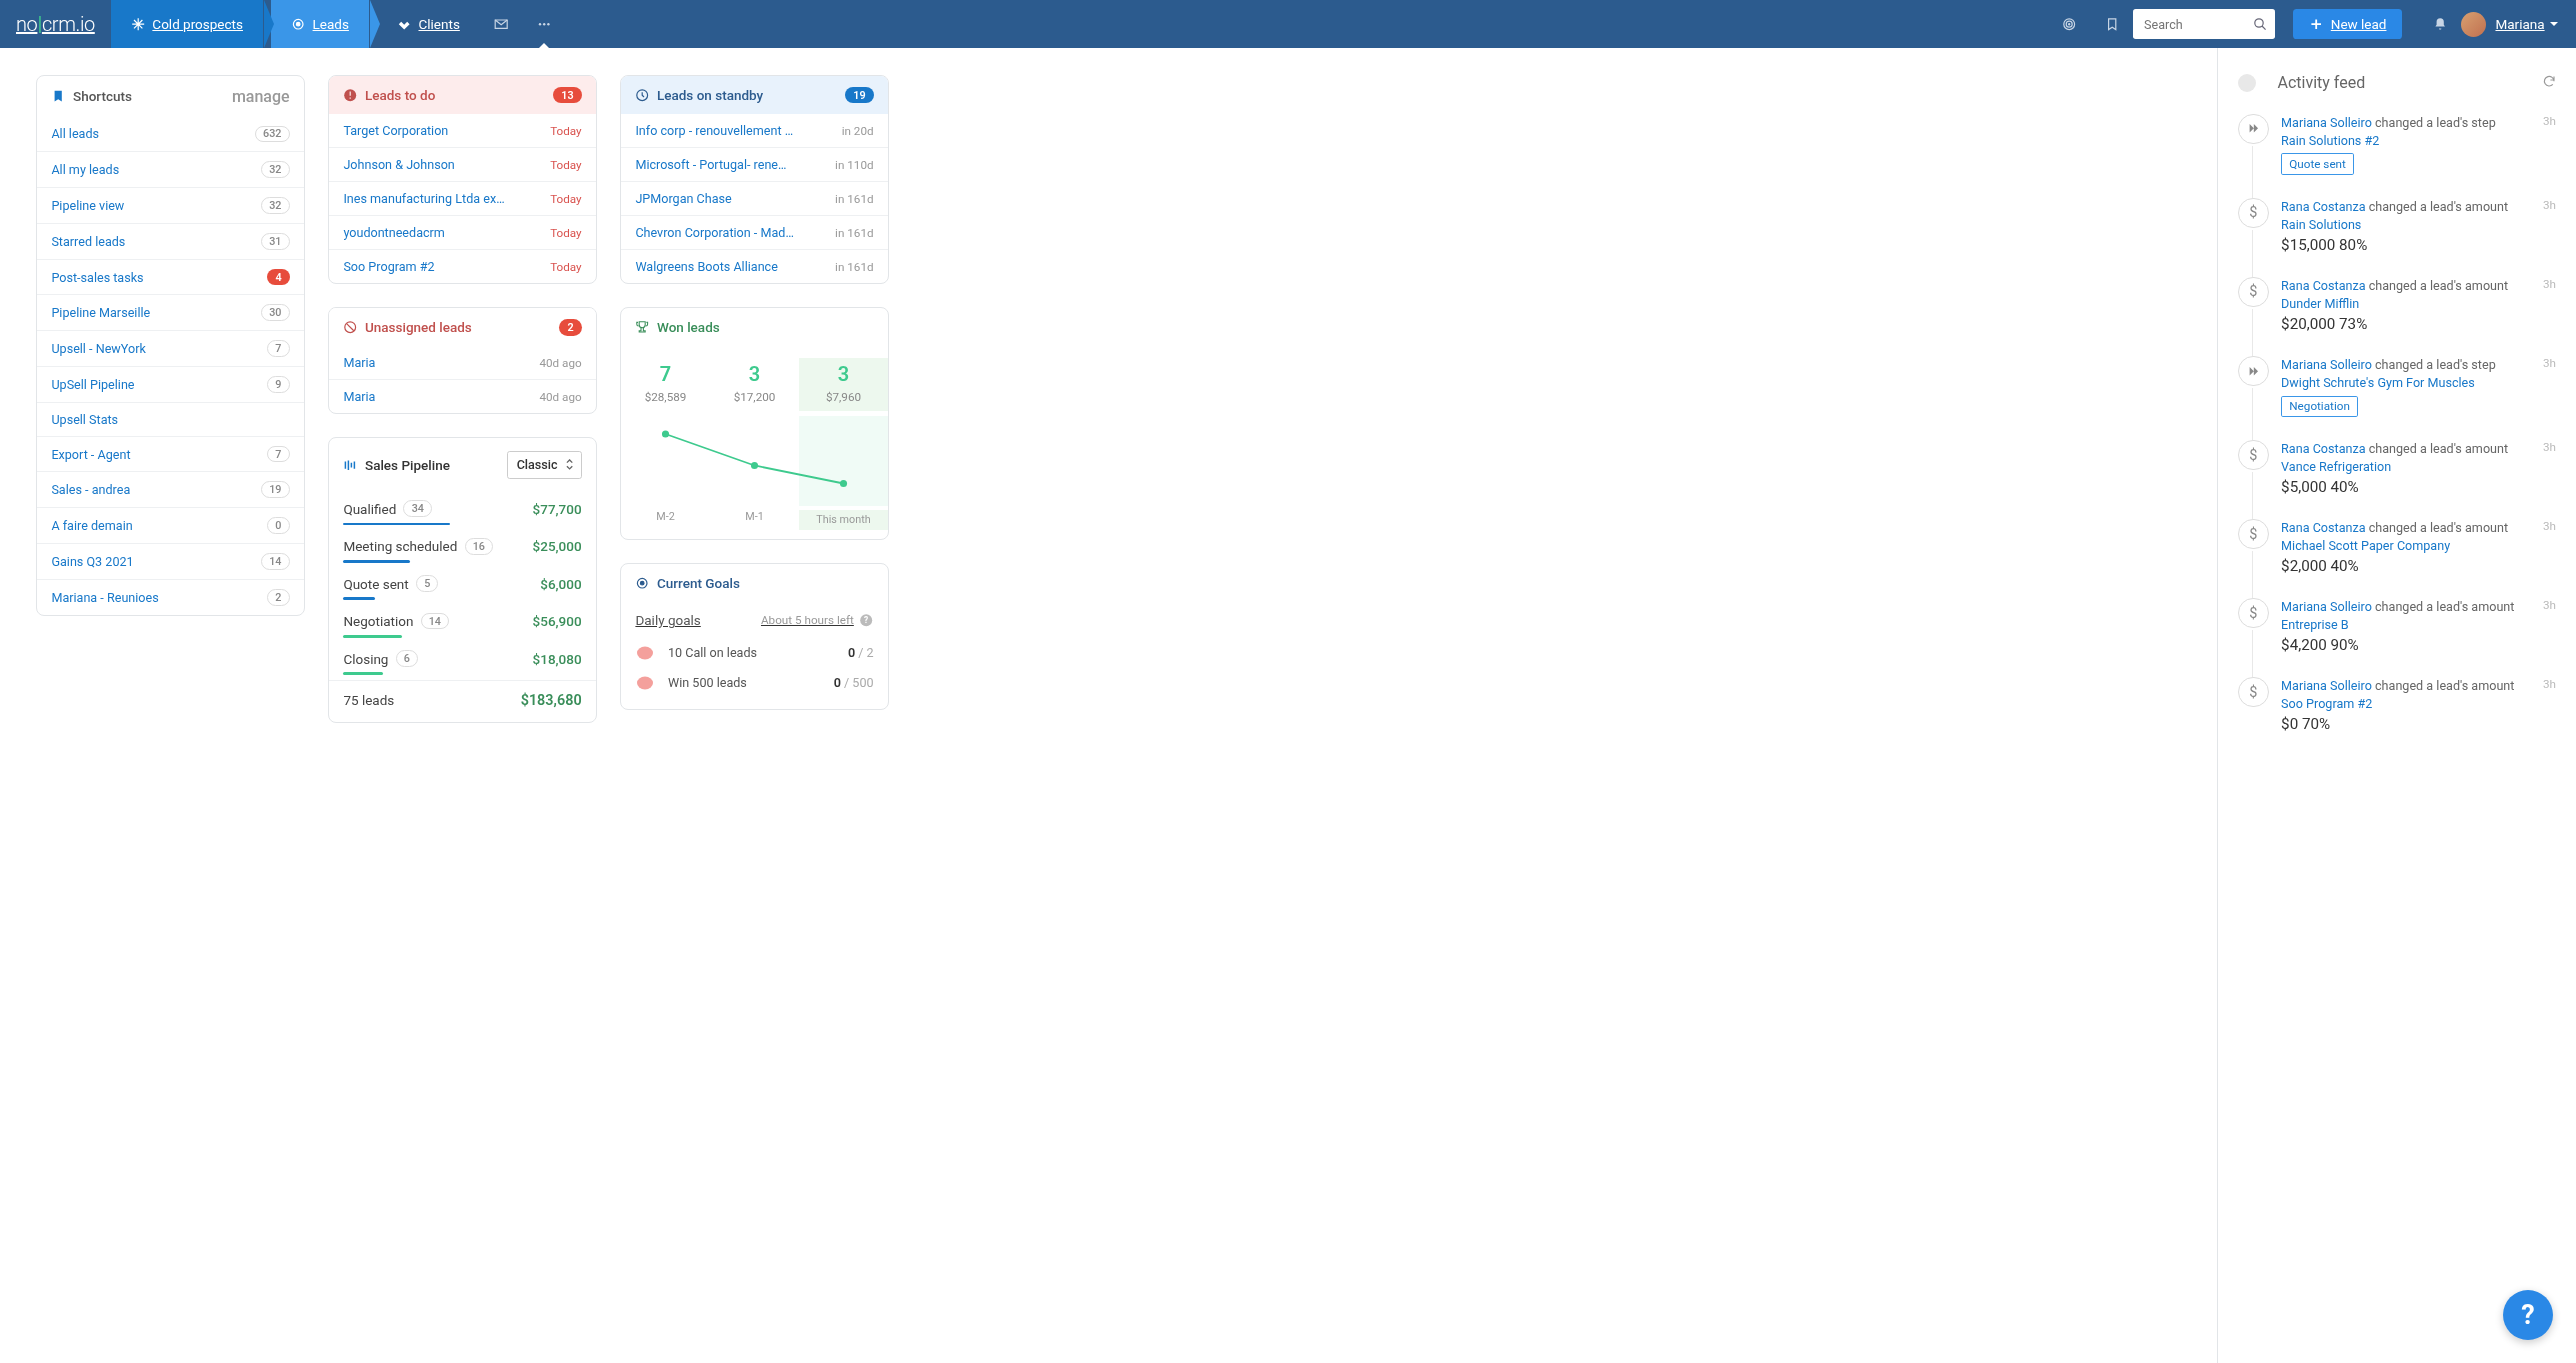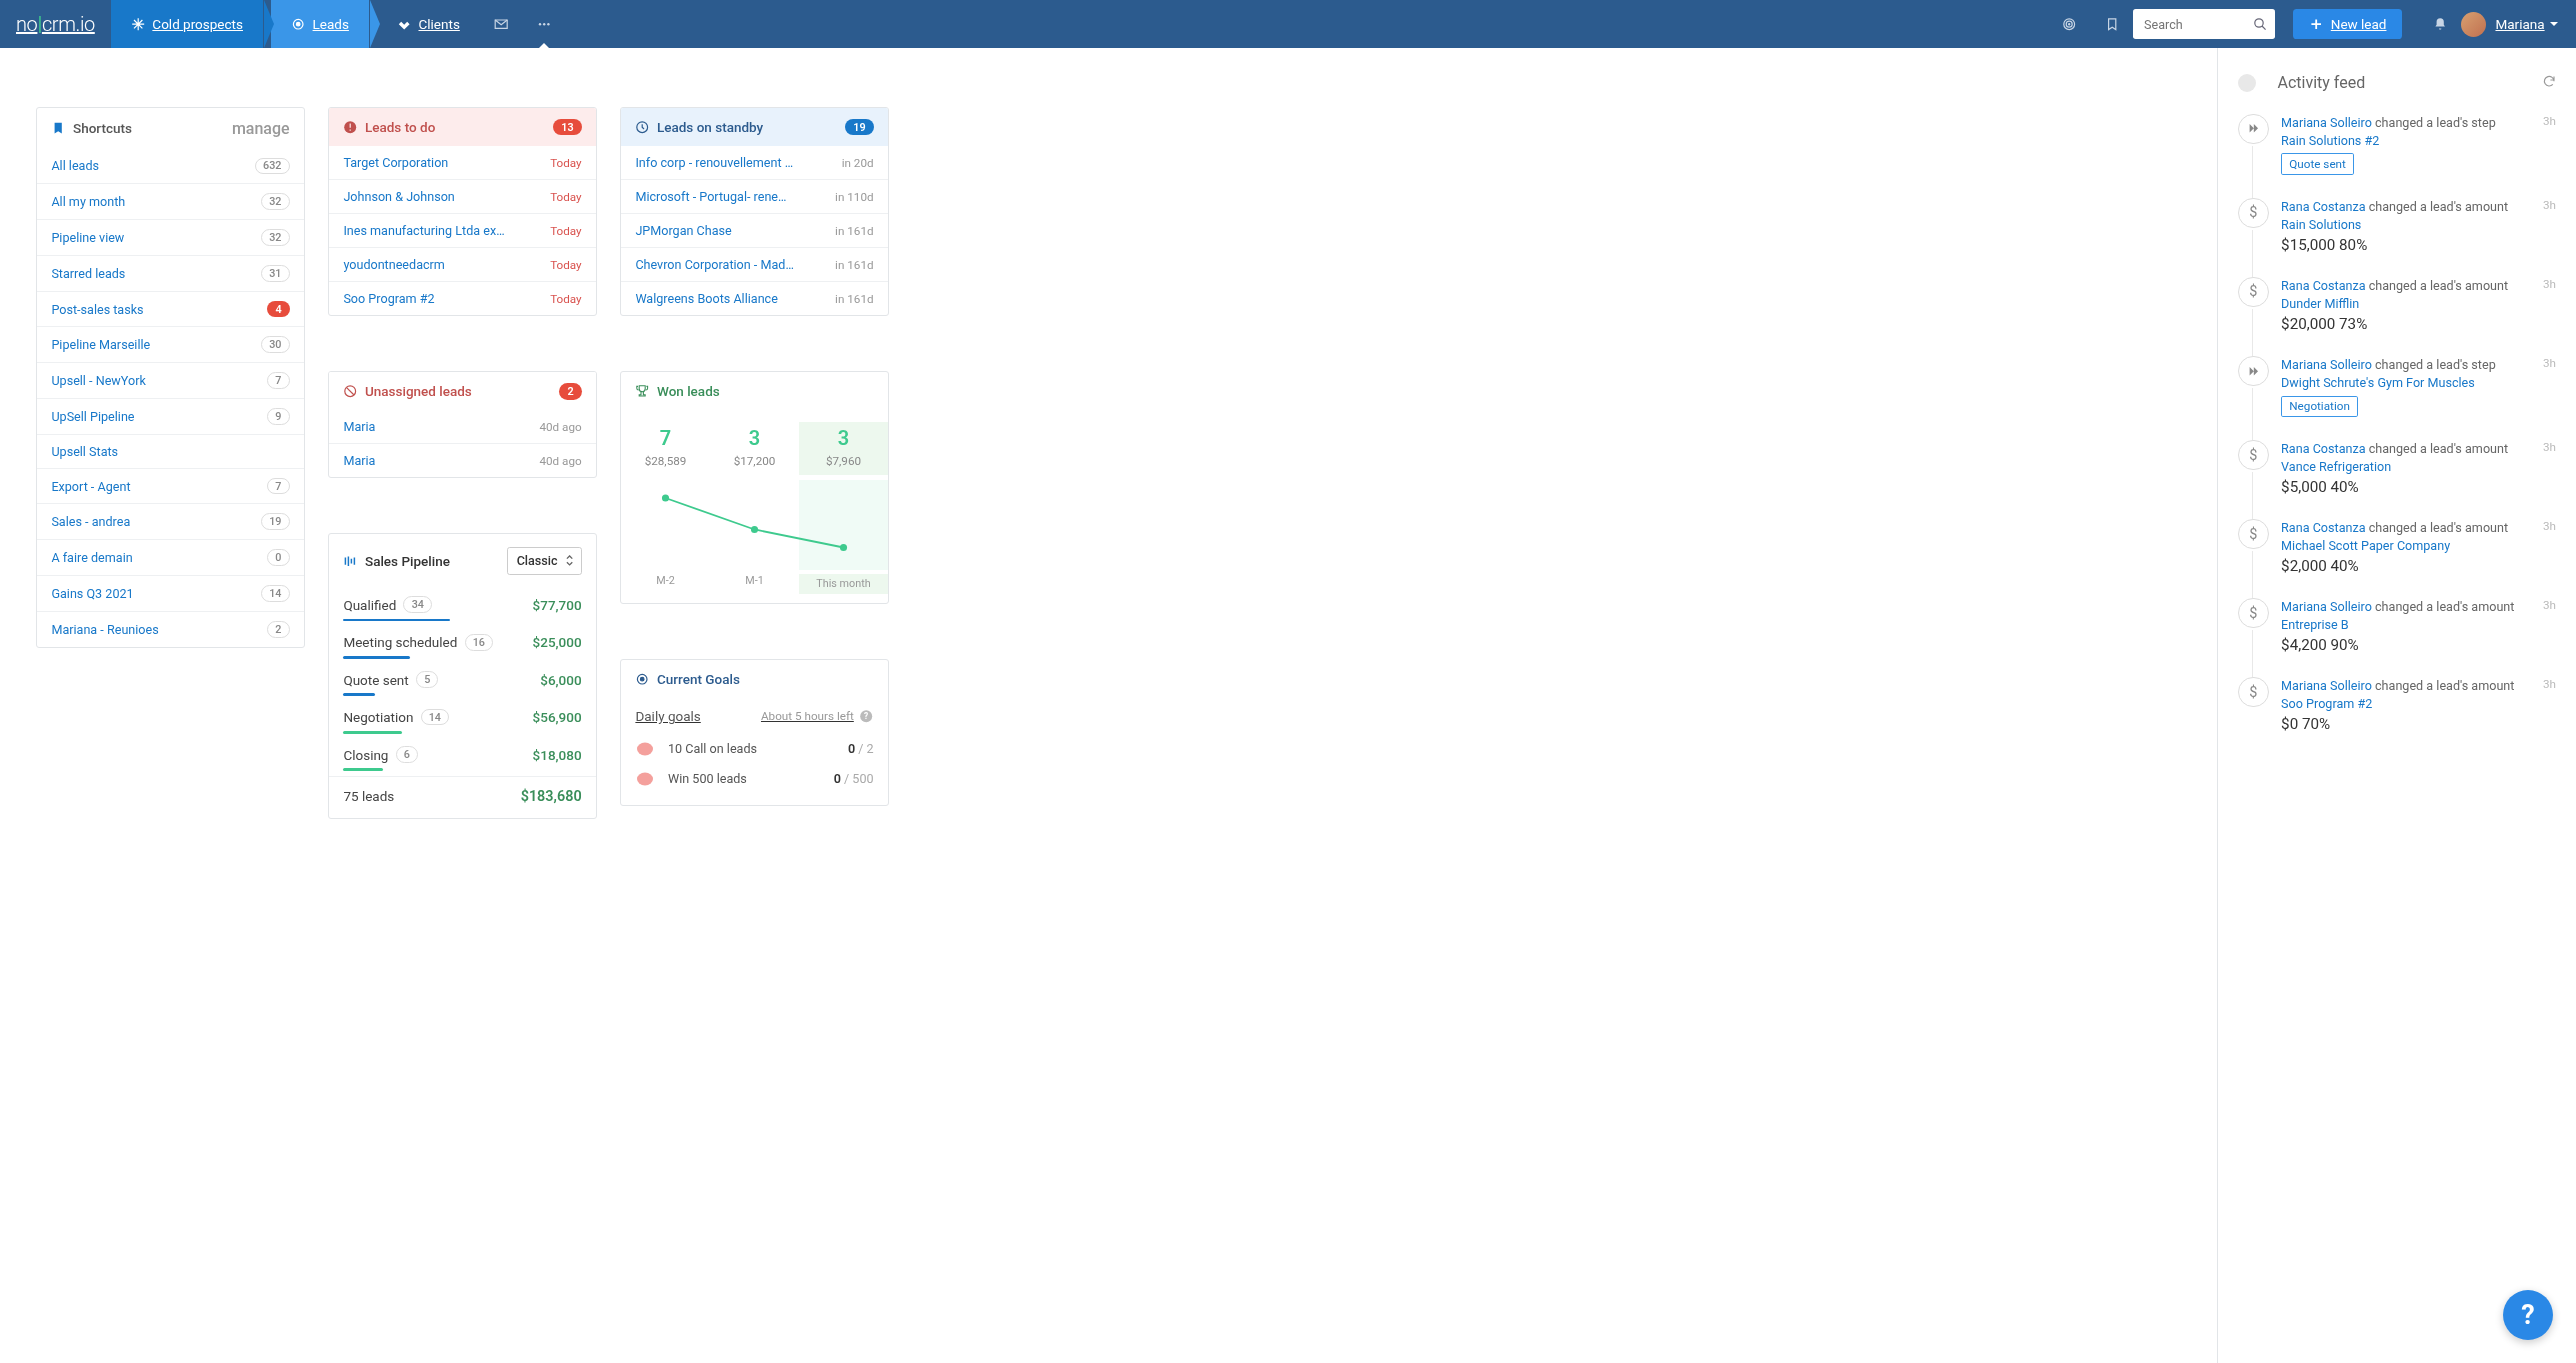--- a/index.html
+++ b/index.html
@@ -28,21 +28,21 @@
 .user-name { font-size:13.5px; margin-right:5.4px; }
 .caret { width:0; height:0; border-left:4.5px solid transparent; border-right:4.5px solid transparent; border-top:4.5px solid #fff;}
 
 .main { display:flex; height: calc(100vh - 48px); }
 .dashboard { flex:1; padding: 27px 36px; overflow-y:auto; display:flex; gap:23px; align-items:flex-start; }
 .col { display:flex; flex-direction:column; gap:23px; }
 .col1 { width: 269px; flex-shrink:0;}
 .col2 { width: 269px; flex-shrink:0;}
 .col3 { width: 269px; flex-shrink:0;}
 
-.card { border:0.9px solid #e2e5e8; border-radius:3px; background:#fff; overflow:hidden;margin-top:32px;}
+.card { border:0.9px solid #e2e5e8; border-radius:8px; background:#fff; overflow:hidden;}
 .card-head { display:flex; align-items:center; padding:10.8px 14.4px; font-size:13.5px; font-weight:500;}
 .card-head .title { flex:1; display:flex; align-items:center; }
 .card-head .title svg, .card-head .title .ico { margin-right:7.2px; }
 .badge { border-radius:10px; padding:1.8px 8px; font-size:10.8px; font-weight:600; color:#fff; }
 .badge.red { background:#e74c3c; }
 .badge.blue { background:#1878c9; }
 .badge.grey { background:#fff; color:#888; border:0.9px solid #ddd; font-weight:500; padding:0.9px 7.2px;}
 .card-body { }
 .row { display:flex; align-items:center; padding:9px 14.4px; border-top:0.9px solid #eef0f2; font-size:12.6px; cursor:pointer;}
 .row:first-child { border-top:none;}
@@ -212,21 +212,21 @@
             <span>Shortcuts</span>
           </div>
           <span class="manage">manage</span>
         </div>
         <div class="card-body" id="shortcuts-body">
             <div class="row">
               <div class="label">All leads</div>
               <span class="badge grey">632</span>
             </div>
             <div class="row">
-              <div class="label">All my month</div>
+              <div class="label">All my leads</div>
               <span class="badge grey">32</span>
             </div>
             <div class="row">
               <div class="label">Pipeline view</div>
               <span class="badge grey">32</span>
             </div>
             <div class="row">
               <div class="label">Starred leads</div>
               <span class="badge grey">31</span>
             </div>

